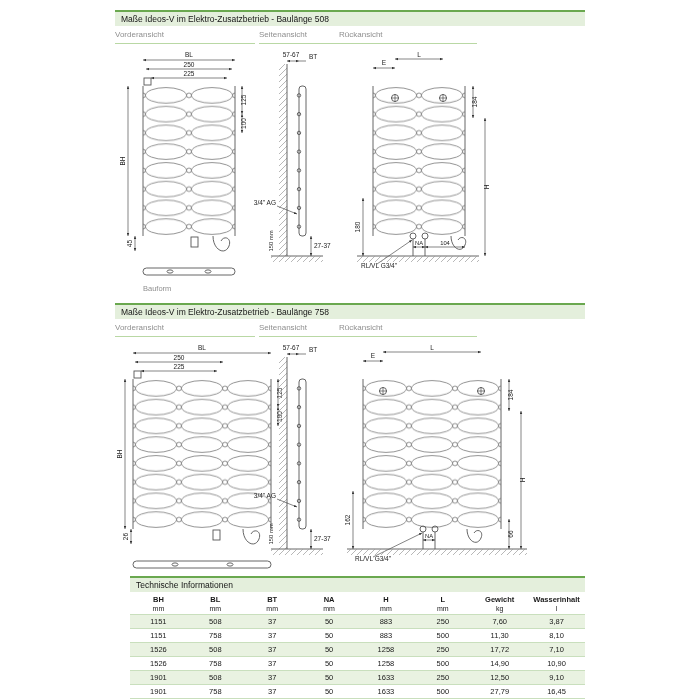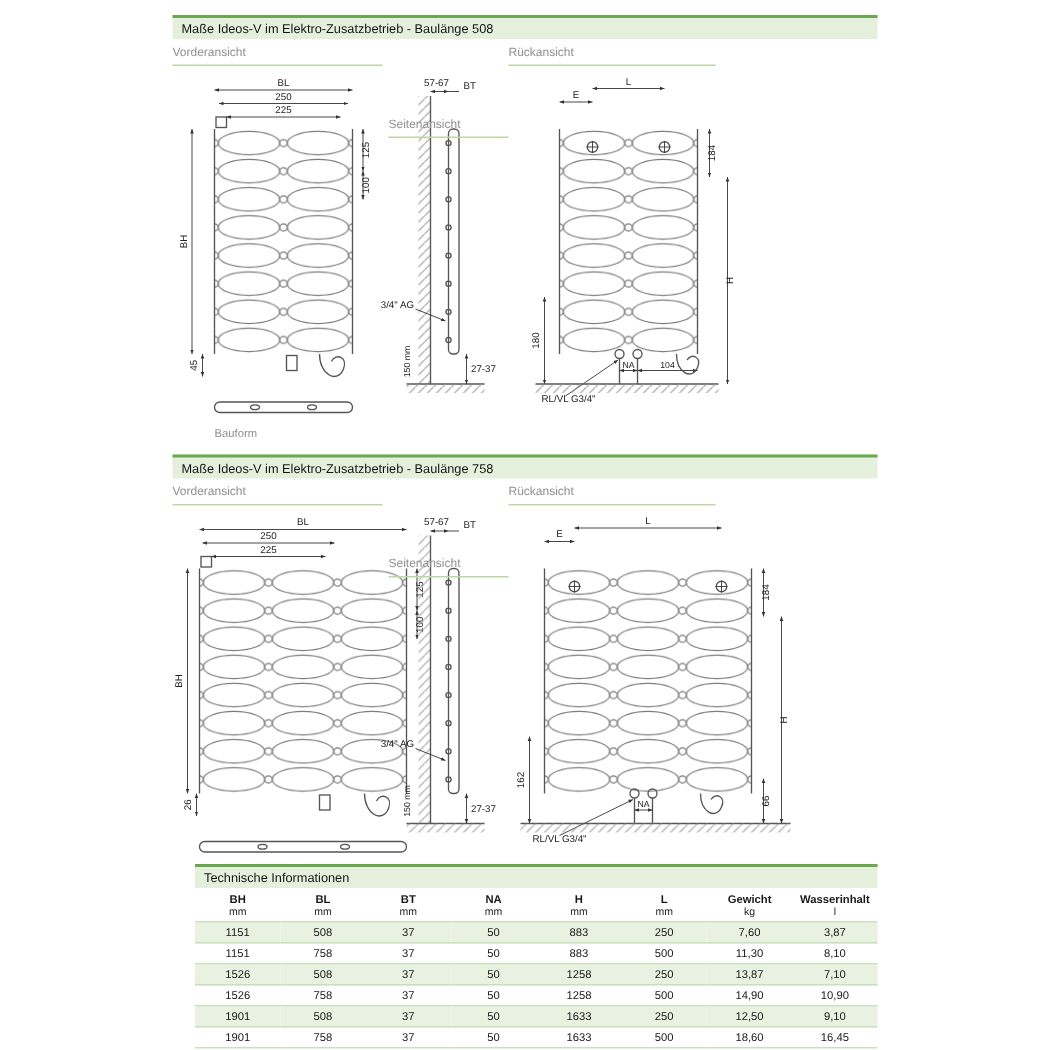--- a/index.html
+++ b/index.html
@@ -4,21 +4,21 @@
 <style>
   html,body{margin:0;padding:0;}
   body{width:700px;height:700px;background:var(--bg,#fff);font-family:"Liberation Sans",sans-serif;position:relative;overflow:hidden;}
   .section{position:absolute;left:115px;width:470px;}
   #sec1{top:10px;}
   #sec2{top:303px;}
   .band{background:var(--band_bg,#e4efdc);border-top:2px solid var(--accent,#6aa84f);font-weight:normal;font-size:8.5px;color:#151515;padding:2px 0 2px 6px;line-height:10px;}
   .viewrow{position:relative;height:18px;margin-top:4px;}
   .viewrow span{position:absolute;top:0;font-size:8px;color:var(--muted,#8f8f8f);text-align:left;border-bottom:1px solid var(--underline,#b9d8a4);padding-bottom:4px;}
   .vl-front{left:0;width:140px;}
-  .vl-side{left:144px;width:80px;margin-top:48px;}
+  .vl-side{left:144px;width:80px;}
   .vl-rear{left:224px;width:138px;}
   svg.draw{display:block;}
   svg text{font-family:"Liberation Sans",sans-serif;}
   .dim{font-size:6.5px;fill:#222;}
   .dims{font-size:5.8px;fill:#222;}
   .cap{font-size:7.5px;fill:var(--muted,#8f8f8f);}
   .ln{stroke:#555;stroke-width:0.9;fill:none;}
   .dl{stroke:#333;stroke-width:0.6;fill:none;}
   .twrap{position:absolute;left:130px;top:576px;width:455px;}
   table{width:100%;border-collapse:collapse;table-layout:fixed;}
@@ -330,21 +330,21 @@
           <td>11,30</td>
           <td>8,10</td>
         </tr>
         <tr class="alt">
           <td>1526</td>
           <td>508</td>
           <td>37</td>
           <td>50</td>
           <td>1258</td>
           <td>250</td>
-          <td>13,87</td>
+          <td>17,72</td>
           <td>7,10</td>
         </tr>
         <tr>
           <td>1526</td>
           <td>758</td>
           <td>37</td>
           <td>50</td>
           <td>1258</td>
           <td>500</td>
           <td>14,90</td>
@@ -360,18 +360,18 @@
           <td>12,50</td>
           <td>9,10</td>
         </tr>
         <tr>
           <td>1901</td>
           <td>758</td>
           <td>37</td>
           <td>50</td>
           <td>1633</td>
           <td>500</td>
-          <td>18,60</td>
+          <td>27,79</td>
           <td>16,45</td>
         </tr>
       </tbody>
   </table>
 </div>
 
 </body></html>

